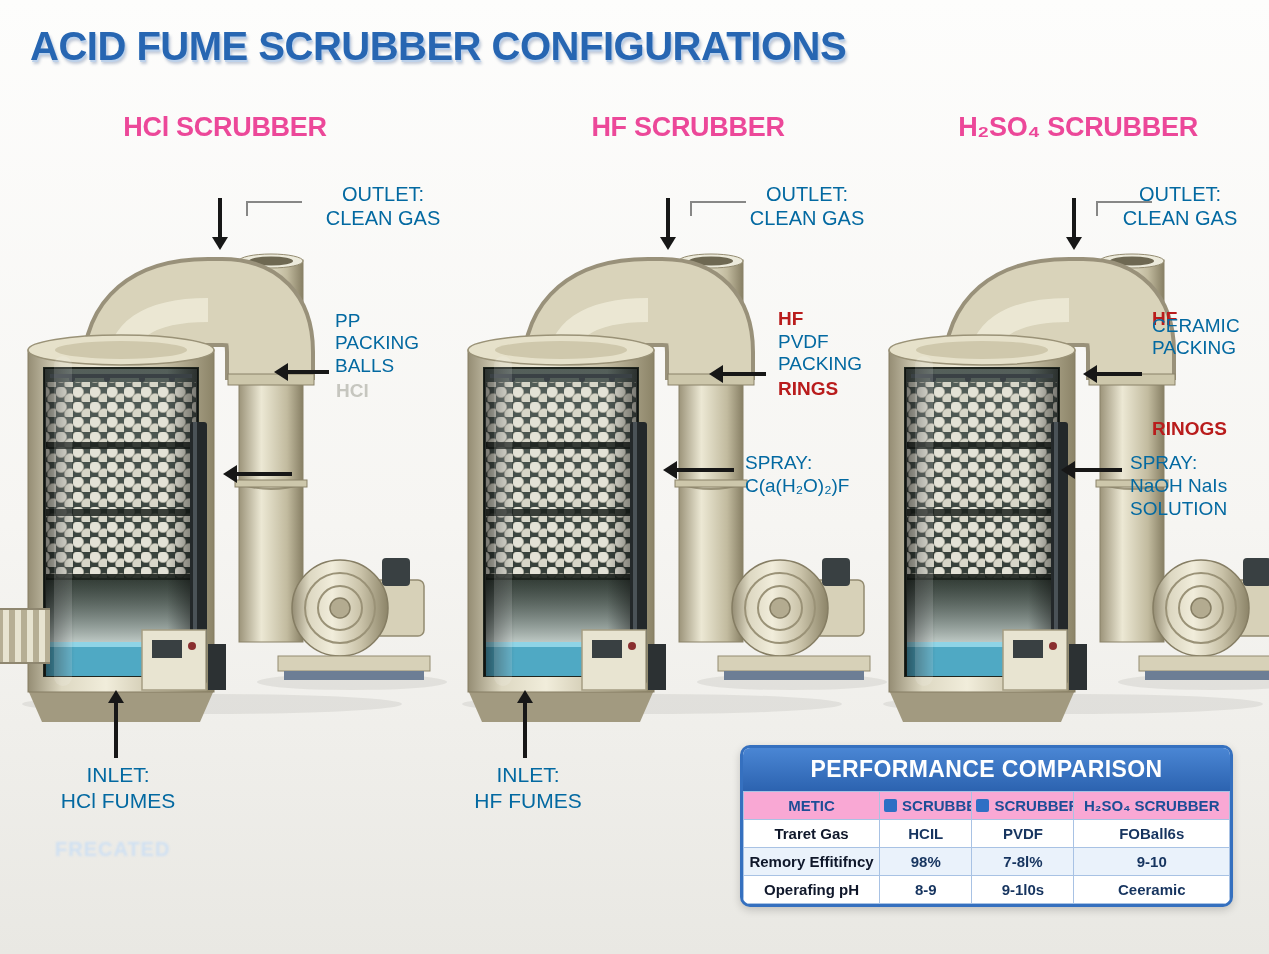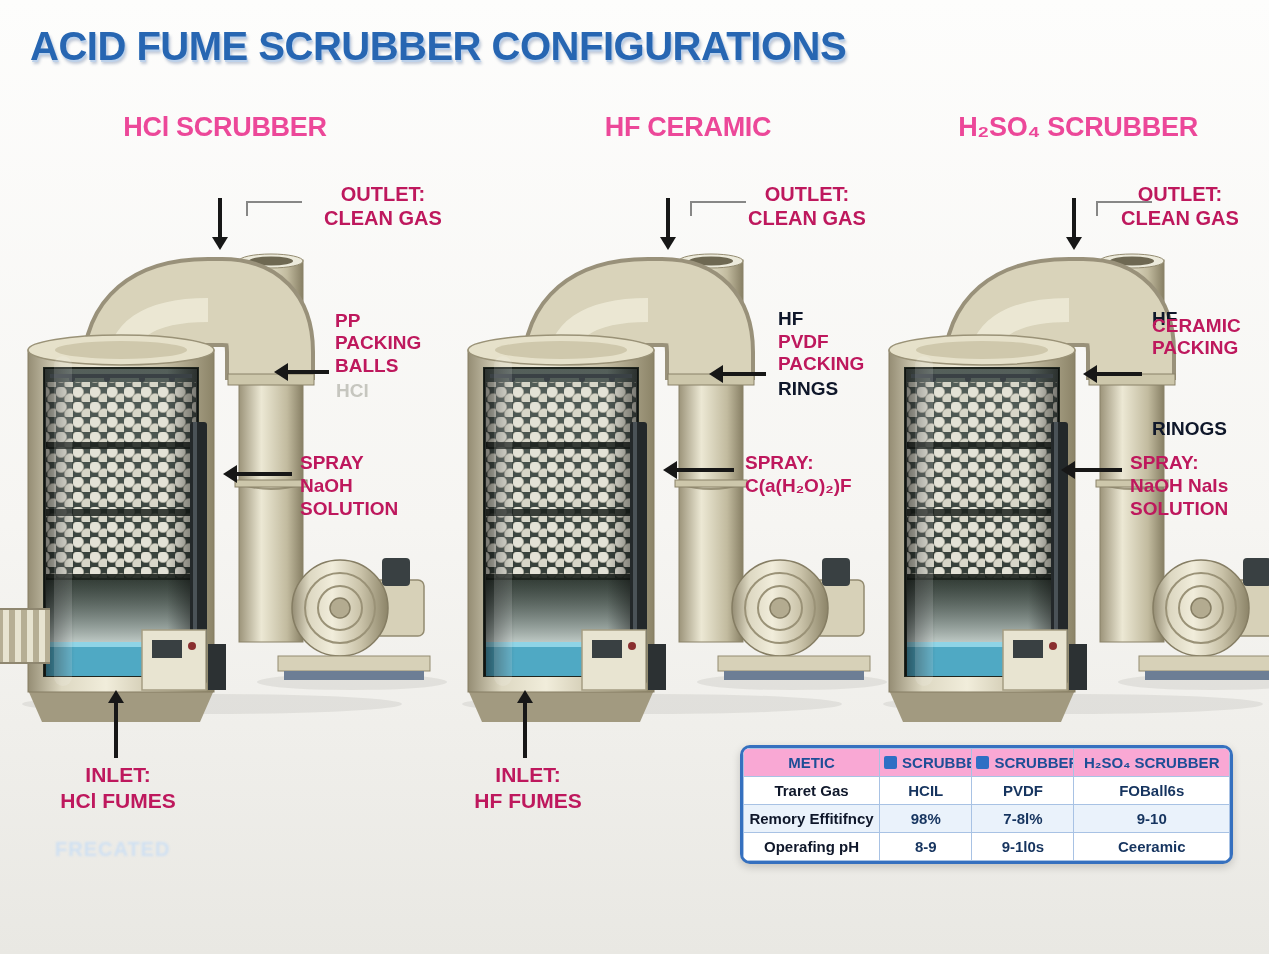--- a/index.html
+++ b/index.html
@@ -13,26 +13,26 @@
     color:#2766b2;letter-spacing:-0.5px;
     text-shadow:1px 2px 0 #bcd1ea,2px 4px 3px rgba(20,50,110,0.25);
   }
   .col{position:absolute;top:0;height:954px;}
   .c1{left:0;width:440px}
   .c2{left:440px;width:425px}
   .c3{left:865px;width:404px}
   .heading{position:absolute;top:112px;font-size:27px;font-weight:bold;color:#ec4899;
     text-align:center;width:300px;letter-spacing:-0.3px;white-space:pre-line;}
   .c1 .heading{left:75px}.c2 .heading{left:98px}.c3 .heading{left:63px}
-  .lbl{position:absolute;font-weight:bold;color:#be185d;white-space:pre-line;}
+  .lbl{position:absolute;font-weight:normal;color:#0369a1;white-space:pre-line;}
   .outlet{font-size:20px;line-height:1.18;text-align:center;width:150px;}
   .packing{font-size:19px;line-height:1.18;}
   .spray{font-size:19px;line-height:1.2;}
   .inlet{font-size:21px;line-height:1.22;text-align:center;width:176px;}
-  .faint{position:absolute;font-weight:bold;font-size:19px;color:#0f172a;white-space:pre-line;}
+  .faint{position:absolute;font-weight:bold;font-size:19px;color:#b91c1c;white-space:pre-line;}
   .faint.gray{color:#c6c6bf;}
   
   .arr-h{position:absolute;height:4px;background:#171717;}
   .arr-h::before{content:"";position:absolute;left:-13px;top:-7px;
     border-top:9px solid transparent;border-bottom:9px solid transparent;border-right:14px solid #171717;}
   .arr-down{position:absolute;width:4px;background:#171717;}
   .arr-down::after{content:"";position:absolute;bottom:-12px;left:-6px;
     border-left:8px solid transparent;border-right:8px solid transparent;border-top:13px solid #171717;}
   .arr-up{position:absolute;width:4px;background:#171717;}
   .arr-up::before{content:"";position:absolute;top:-12px;left:-6px;
@@ -163,30 +163,28 @@
 CLEAN GAS</div>
   <svg class="unit" viewBox="0 0 420 460" width="420" height="460" style="left:22px;top:252px;">
       <use href="#scrubber-unit"></use>
     </svg>
   <div class="inlet-duct"></div>
   <div class="lbl packing" style="left:335px;top:310px;">PP
 PACKING
 BALLS</div>
   <div class="faint gray" style="left:336px;top:380px;">HCl</div>
   <div class="arr-h" style="left:287px;top:370px;width:42px;"></div>
-  <div class="lbl spray" style="left:300px;top:452px;">SPRAY
-NaOH SOLUTION</div>
   <div class="arr-h" style="left:236px;top:472px;width:56px;"></div>
   <div class="arr-up" style="left:114px;top:702px;height:56px;"></div>
   <div class="lbl inlet" style="left:30px;top:762px;">INLET:
 HCl FUMES</div>
 </div>
 
 <div class="col c2">
-  <div class="heading">HF CERAMIC</div>
+  <div class="heading">HF SCRUBBER</div>
   <div class="arr-down" style="left:226px;top:198px;height:40px;"></div>
   <div class="bracket" style="left:250px;top:201px;"></div>
   <div class="lbl outlet" style="left:292px;top:183px;">OUTLET:
 CLEAN GAS</div>
   <svg class="unit" viewBox="0 0 420 460" width="420" height="460" style="left:22px;top:252px;">
       <use href="#scrubber-unit"></use>
     </svg>
   <div class="faint" style="left:338px;top:308px;">HF</div>
   <div class="lbl packing" style="left:338px;top:331px;">PVDF
 PACKING</div>
@@ -214,20 +212,21 @@
 PACKING</div>
   <div class="faint" style="left:287px;top:378px;margin-top:40px;">RINOGS</div>
   <div class="arr-h" style="left:231px;top:372px;width:46px;"></div>
   <div class="lbl spray" style="left:265px;top:452px;">SPRAY:
 NaOH NaIs
 SOLUTION</div>
   <div class="arr-h" style="left:209px;top:468px;width:48px;"></div>
 </div>
 
 <div class="perf">
+  <div class="perf-header">PERFORMANCE COMPARISON</div>
   <table>
     <colgroup>
         <col style="width:28%">
         <col style="width:19%">
         <col style="width:21%">
         <col style="width:32%">
       </colgroup>
     <thead>
       <tr>
         <th>METIC</th>

